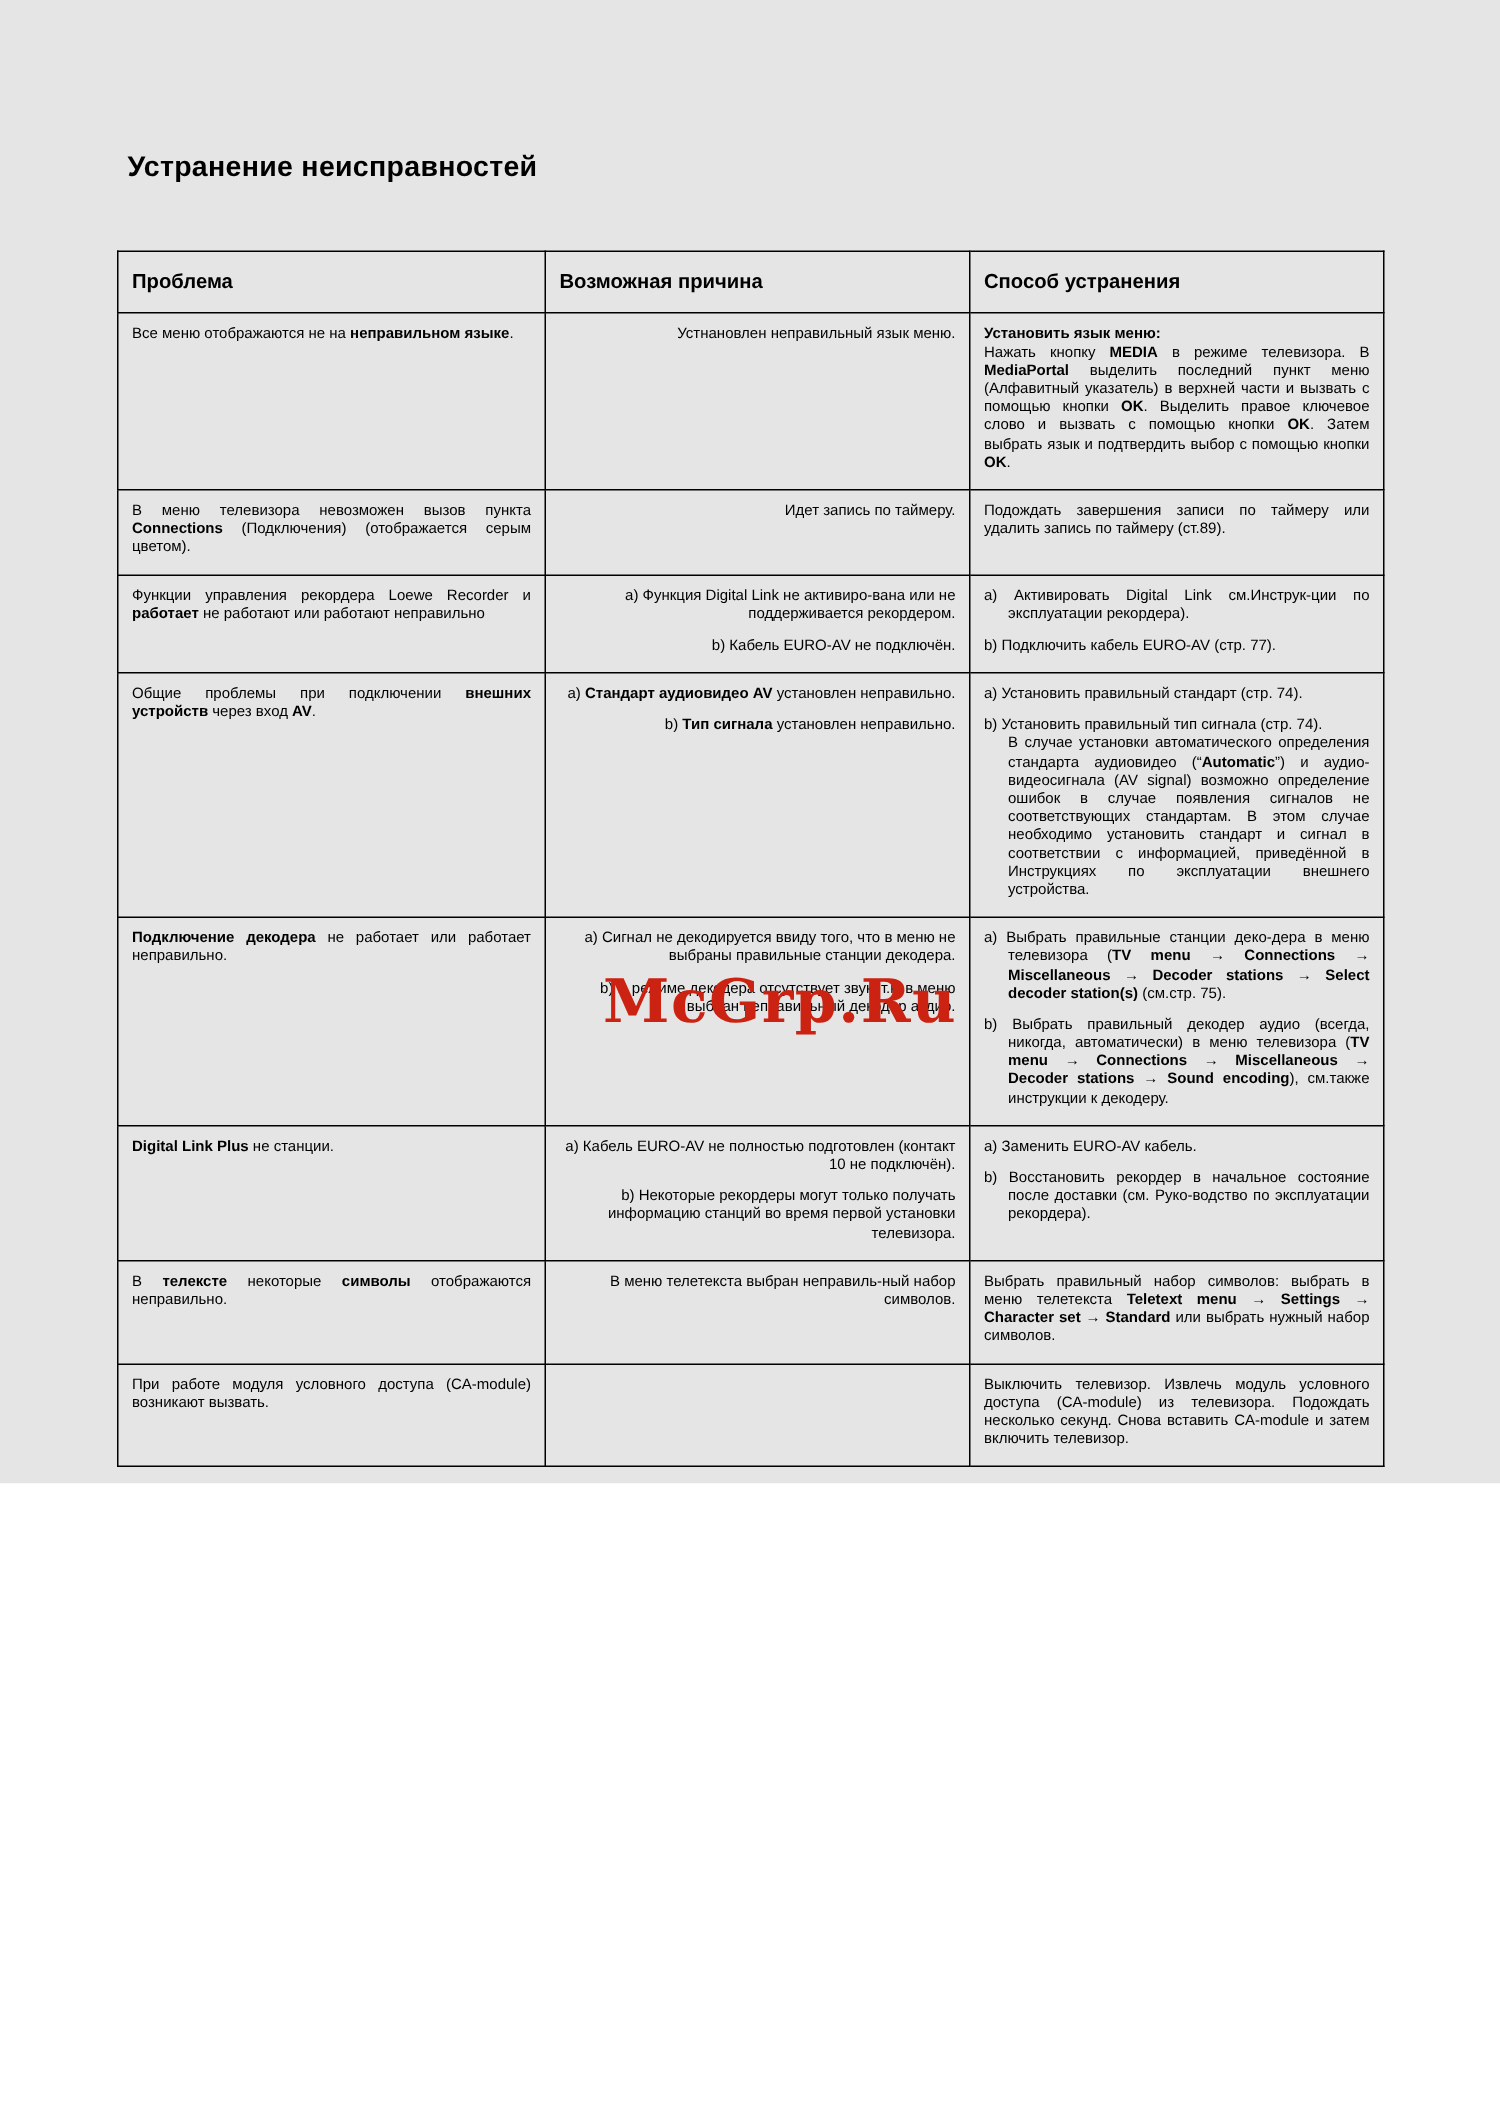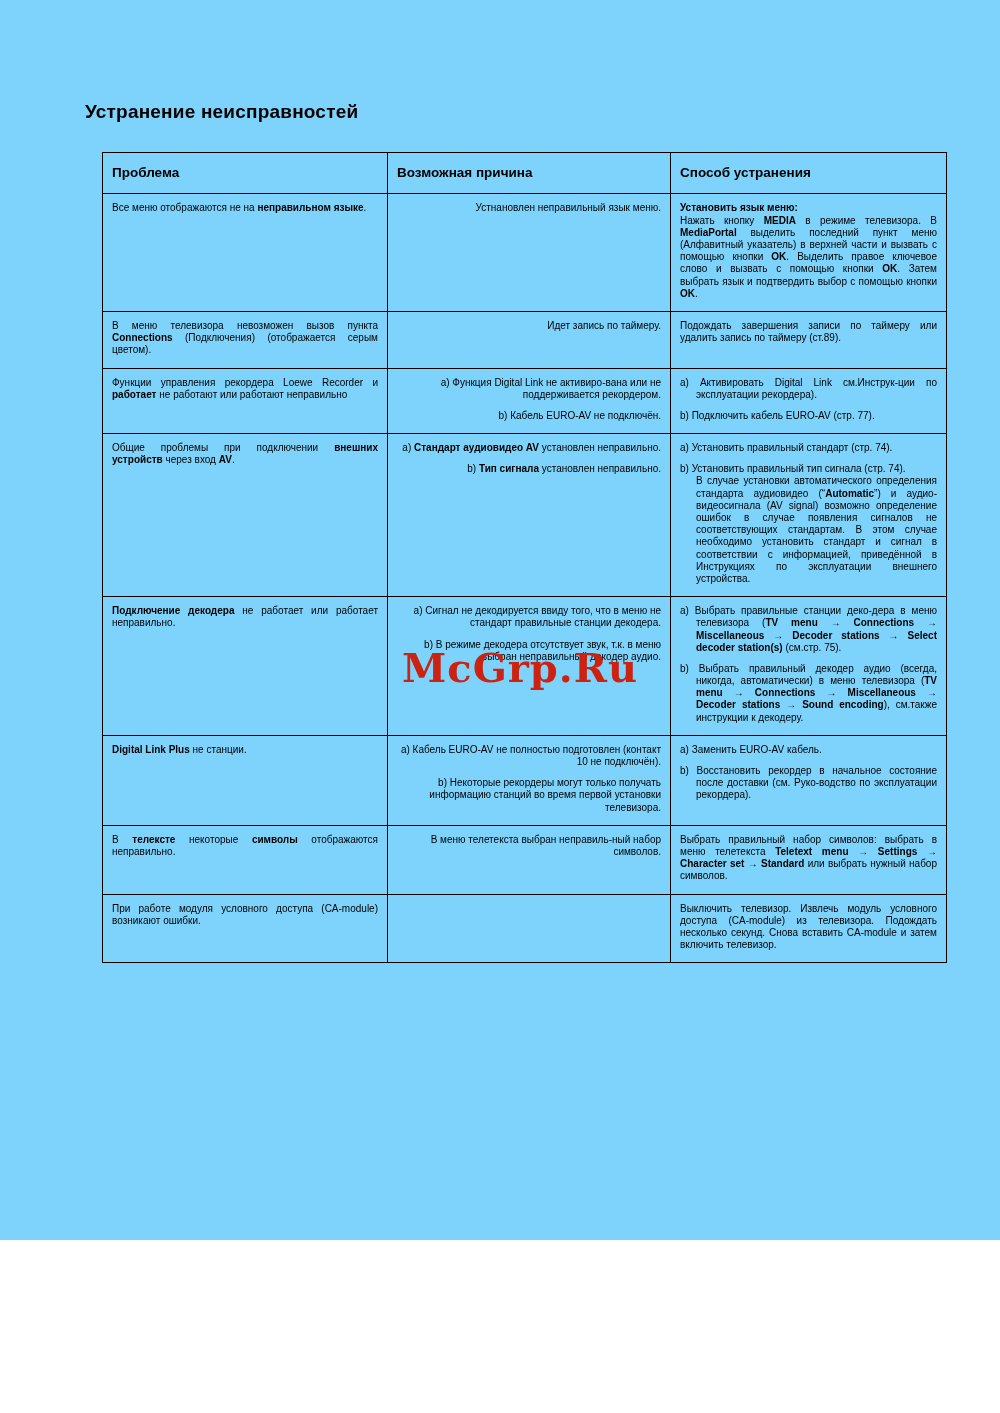--- a/index.html
+++ b/index.html
@@ -1,42 +1,41 @@
 <!DOCTYPE html>
 <html><head>
 <meta charset="utf-8">
 <title>Устранение неисправностей</title>
 <style>
   html, body { margin: 0; padding: 0; background: #ffffff; }
   .page {
     position: relative;
     width: 1000px;
-    height: 1240px;
-    background: #7dd3fc;
+    height: 989px;
+    background: #e5e5e5;
     color: #000000;
     font-family: "Liberation Sans", "DejaVu Sans", sans-serif;
     overflow: hidden;
   }
   .title {
     position: absolute;
     left: 85px;
     top: 101px;
     margin: 0;
     font-size: 19px;
     font-weight: bold;
     letter-spacing: 0.2px;
   }
   table.trouble-table {
     position: absolute;
     left: 78px;
-    top: 152px;
+    top: 167px;
     width: 844px;
     border-collapse: collapse;
     table-layout: fixed;
-    margin-left: 24px;
   }
   .trouble-table th, .trouble-table td {
     border: 1px solid #000000;
     vertical-align: top;
     font-size: 10px;
     line-height: 1.22;
     padding: 8px 9px 11px 9px;
     word-wrap: break-word;
   }
   .trouble-table th {
@@ -137,21 +136,21 @@
             <div class="para item"><span>a) Установить правильный стандарт (стр. 74).</span></div>
             <div class="para item"><span>b) Установить правильный тип сигнала (стр. 74).</span></div>
             <div class="para cont"><span>В случае установки автоматического определения стандарта аудиовидео (“</span><span class="b">Automatic</span><span>”) и аудио-видеосигнала (AV signal) возможно определение ошибок в случае появления сигналов не соответствующих стандартам. В этом случае необходимо установить стандарт и сигнал в соответствии с информацией, приведённой в Инструкциях по эксплуатации внешнего устройства.</span></div>
           </td>
         </tr>
         <tr>
           <td class="col-problem">
             <div class="para"><span class="b">Подключение декодера</span><span> не работает или работает неправильно.</span></div>
           </td>
           <td class="col-cause">
-            <div class="para item"><span>a) Сигнал не декодируется ввиду того, что в меню не стандарт правильные станции декодера.</span></div>
+            <div class="para item"><span>a) Сигнал не декодируется ввиду того, что в меню не выбраны правильные станции декодера.</span></div>
             <div class="para item"><span>b) В режиме декодера отсутствует звук, т.к. в меню выбран неправильный декодер аудио.</span></div>
           </td>
           <td class="col-remedy">
             <div class="para item"><span>a) Выбрать правильные станции деко-дера в меню телевизора (</span><span class="b">TV menu → Connections → Miscellaneous → Decoder stations → Select decoder station(s)</span><span> (см.стр. 75).</span></div>
             <div class="para item"><span>b) Выбрать правильный декодер аудио (всегда, никогда, автоматически) в меню телевизора (</span><span class="b">TV menu → Connections → Miscellaneous → Decoder stations → Sound encoding</span><span>), см.также инструкции к декодеру.</span></div>
           </td>
         </tr>
         <tr>
           <td class="col-problem">
             <div class="para"><span class="b">Digital Link Plus</span><span> не станции.</span></div>
@@ -171,21 +170,21 @@
           </td>
           <td class="col-cause">
             <div class="para"><span>В меню телетекста выбран неправиль-ный набор символов.</span></div>
           </td>
           <td class="col-remedy">
             <div class="para"><span>Выбрать правильный набор символов: выбрать в меню телетекста </span><span class="b">Teletext menu → Settings → Character set → Standard</span><span> или выбрать нужный набор символов.</span></div>
           </td>
         </tr>
         <tr>
           <td class="col-problem">
-            <div class="para"><span>При работе модуля условного доступа (CA-module) возникают ошибки.</span></div>
+            <div class="para"><span>При работе модуля условного доступа (CA-module) возникают вызвать.</span></div>
           </td>
           <td class="col-cause"></td>
           <td class="col-remedy">
             <div class="para"><span>Выключить телевизор. Извлечь модуль условного доступа (CA-module) из телевизора. Подождать несколько секунд. Снова вставить CA-module и затем включить телевизор.</span></div>
           </td>
         </tr>
       </tbody>
   </table>
 
   <div class="watermark" style="color: rgb(204, 34, 17);">McGrp.Ru</div>

